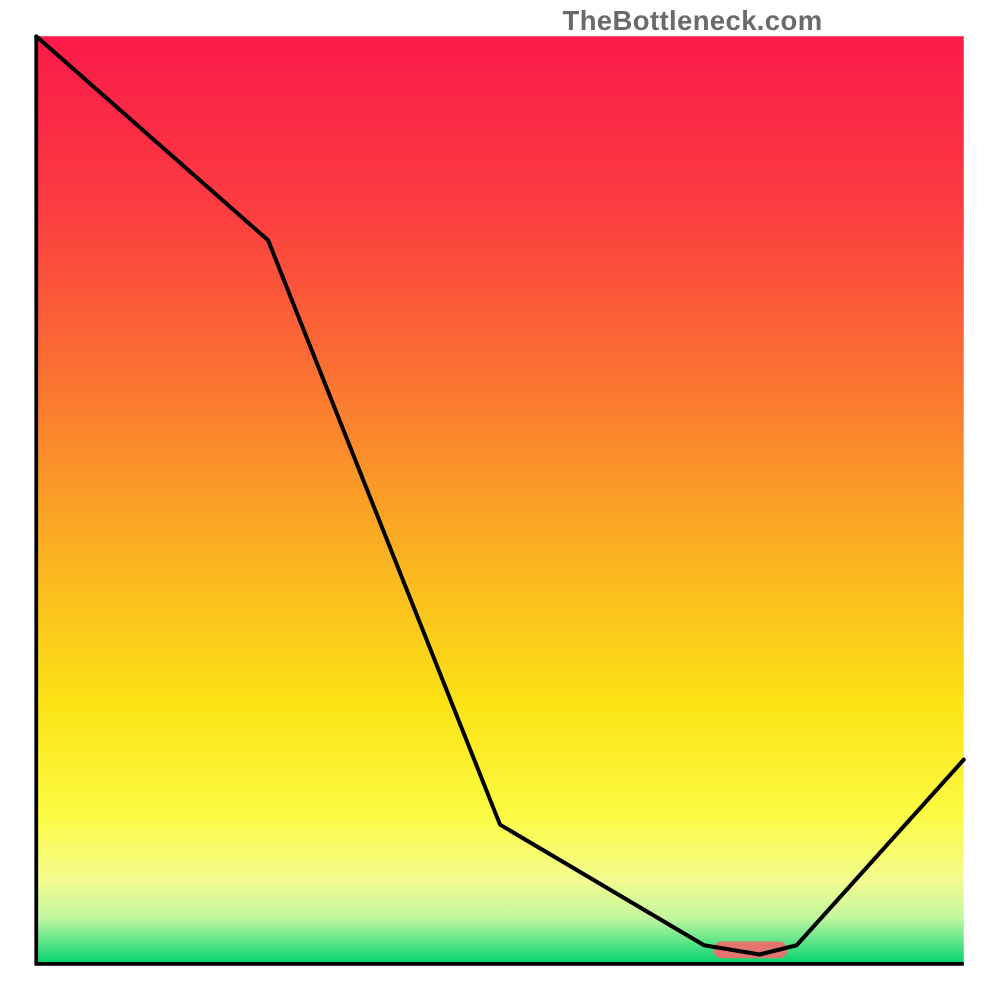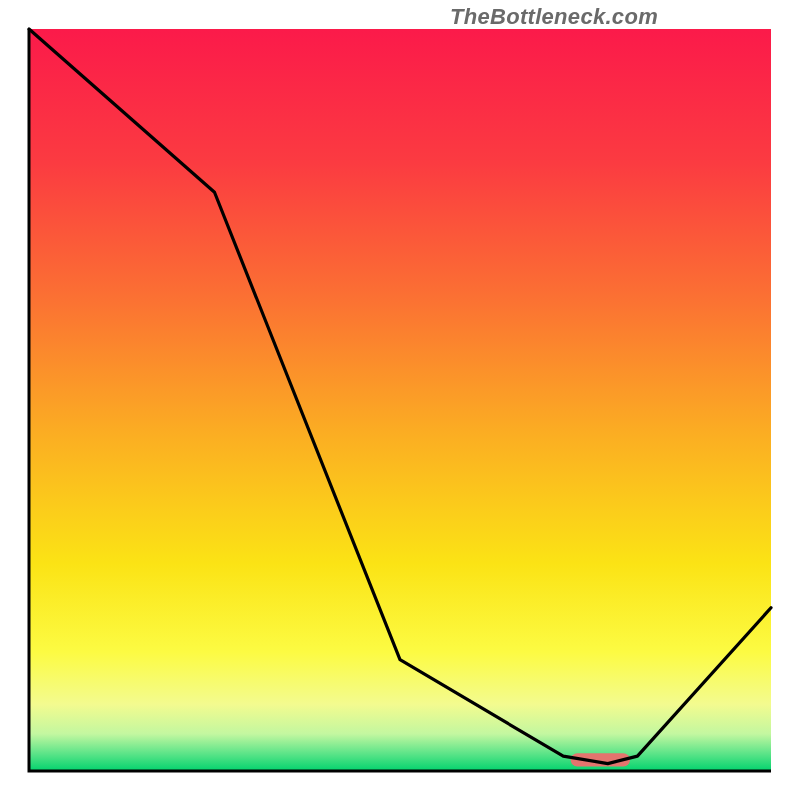--- a/index.html
+++ b/index.html
@@ -7,21 +7,20 @@
     padding: 0;
     width: 800px;
     height: 800px;
     background: #ffffff;
     font-family: Arial, Helvetica, sans-serif;
   }
   .frame {
     position: relative;
     width: 668px;
     height: 800px;
-    font-style: italic;
   }
   .watermark {
     position: absolute;
     top: 4px;
     right: 10px;
     color: #6a6a6a;
     font-size: 22px;
     font-weight: 600;
     letter-spacing: 0.3px;
     z-index: 5;

